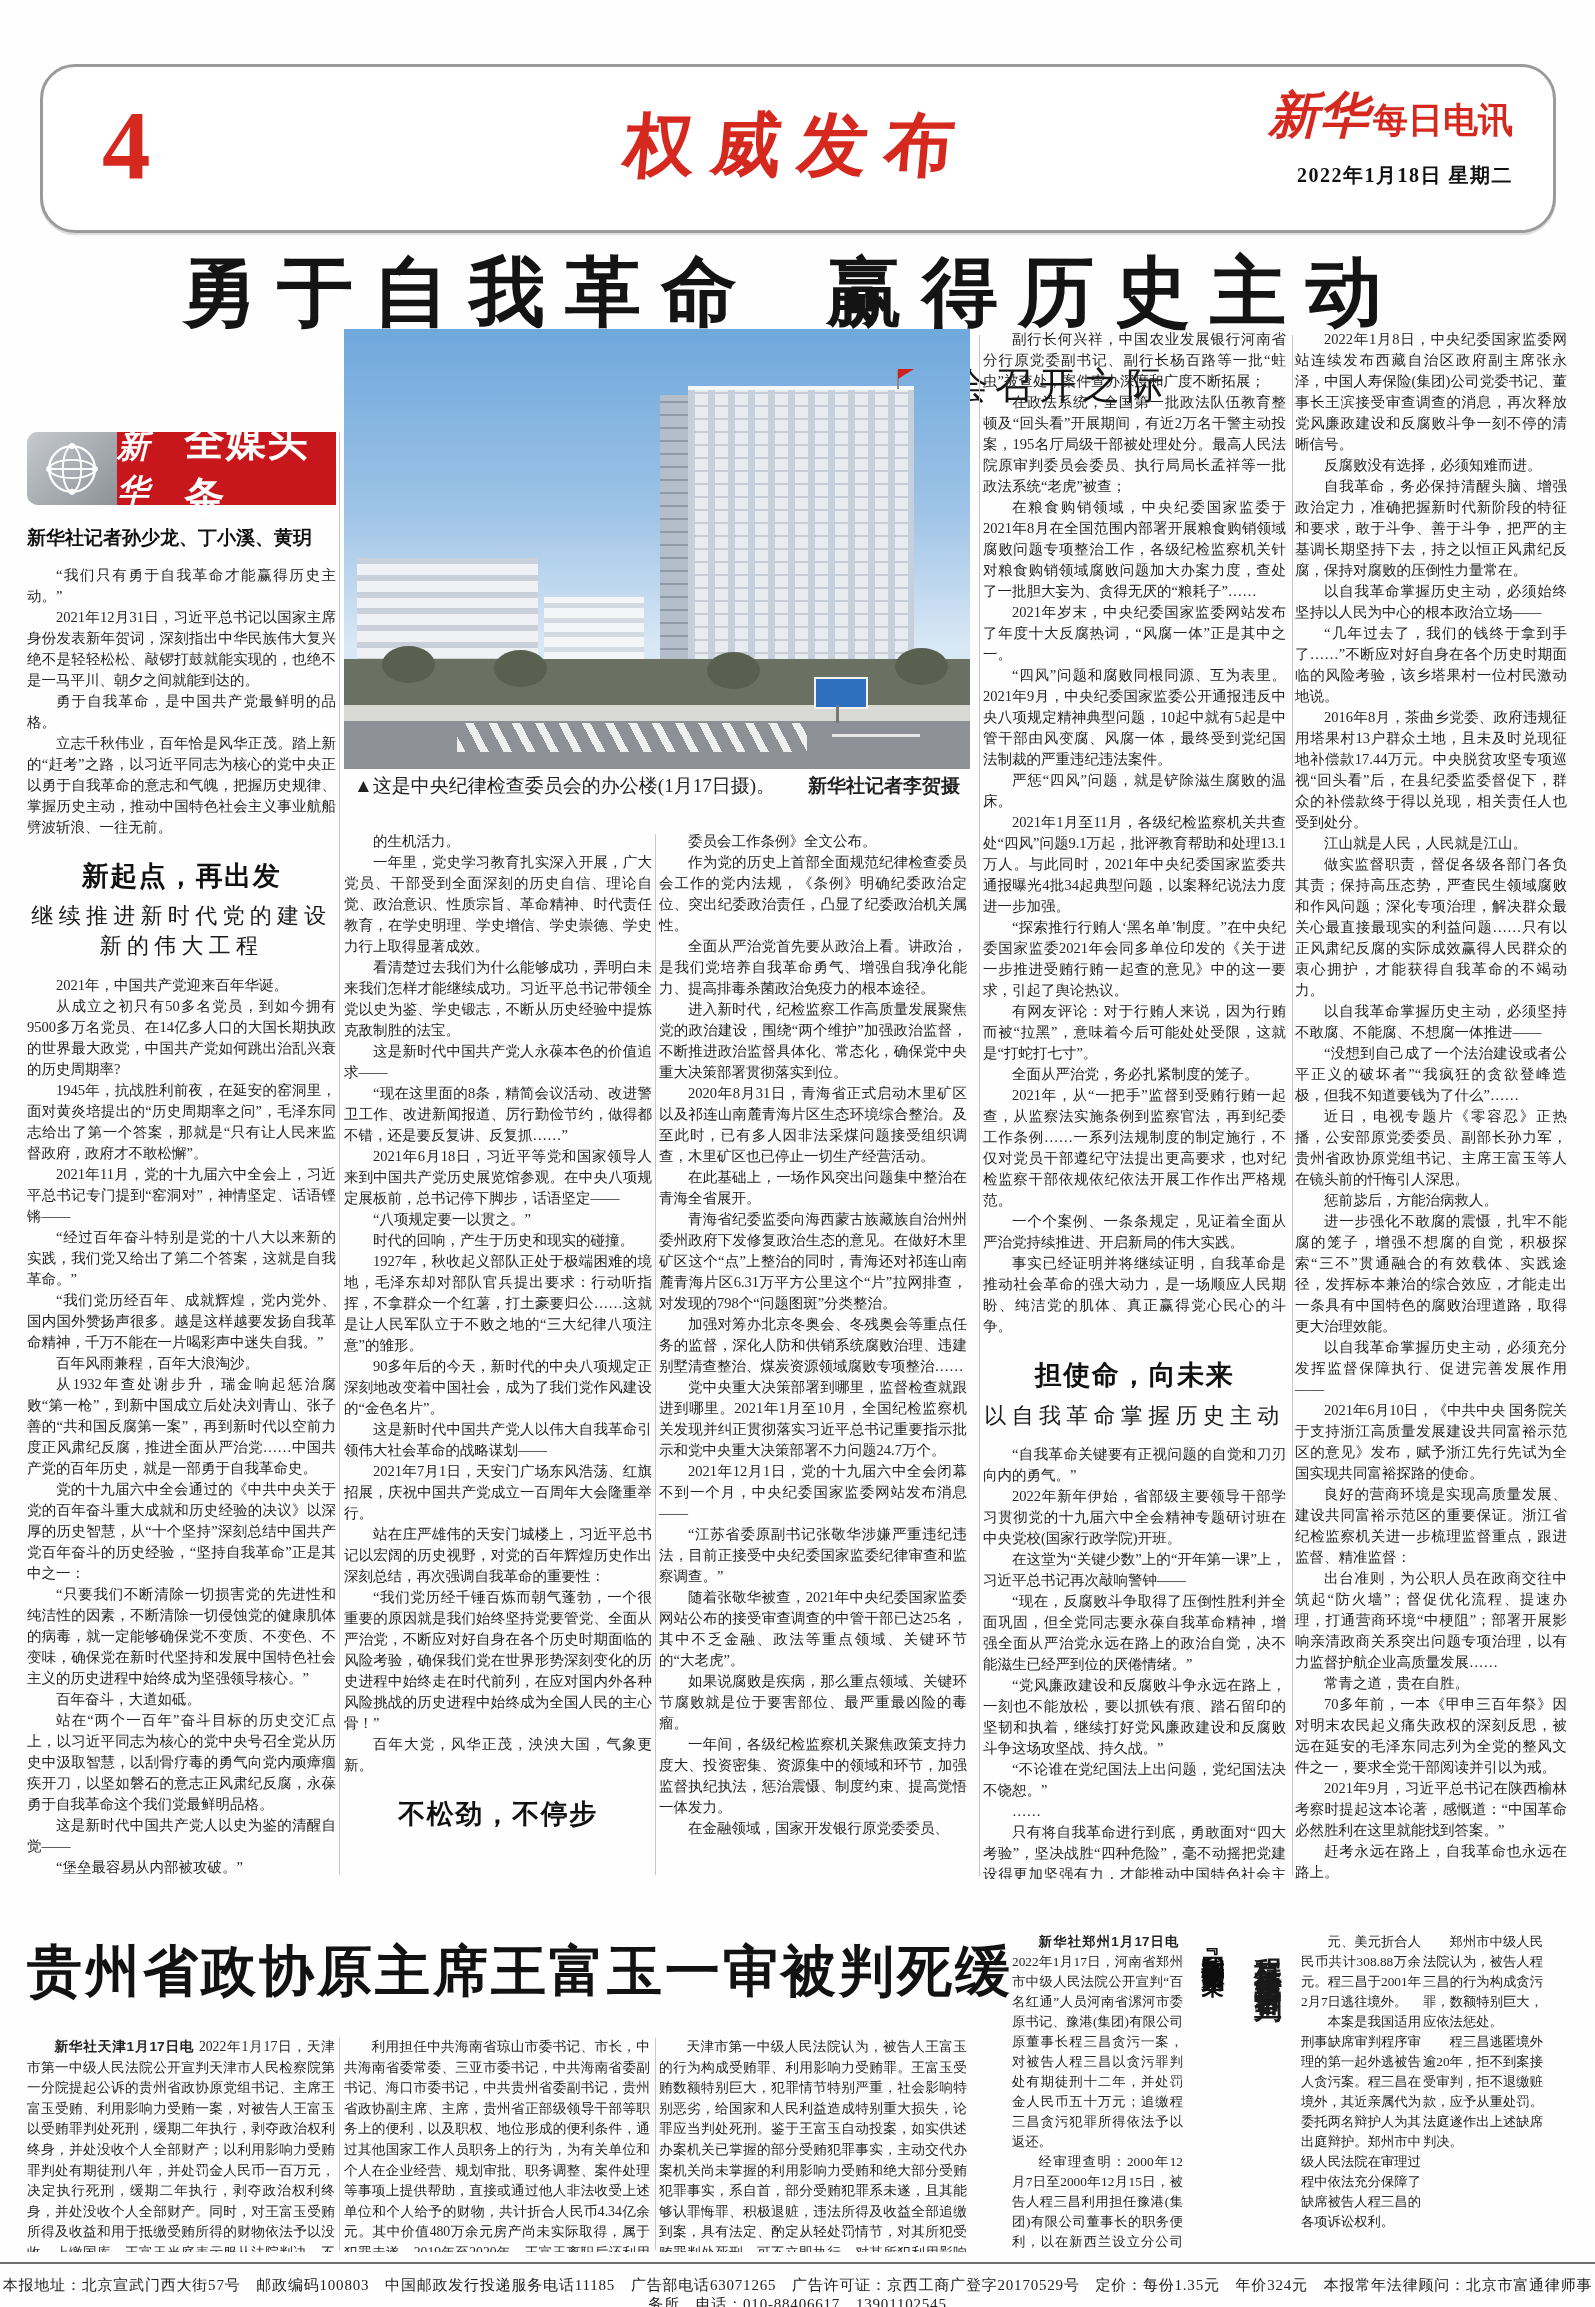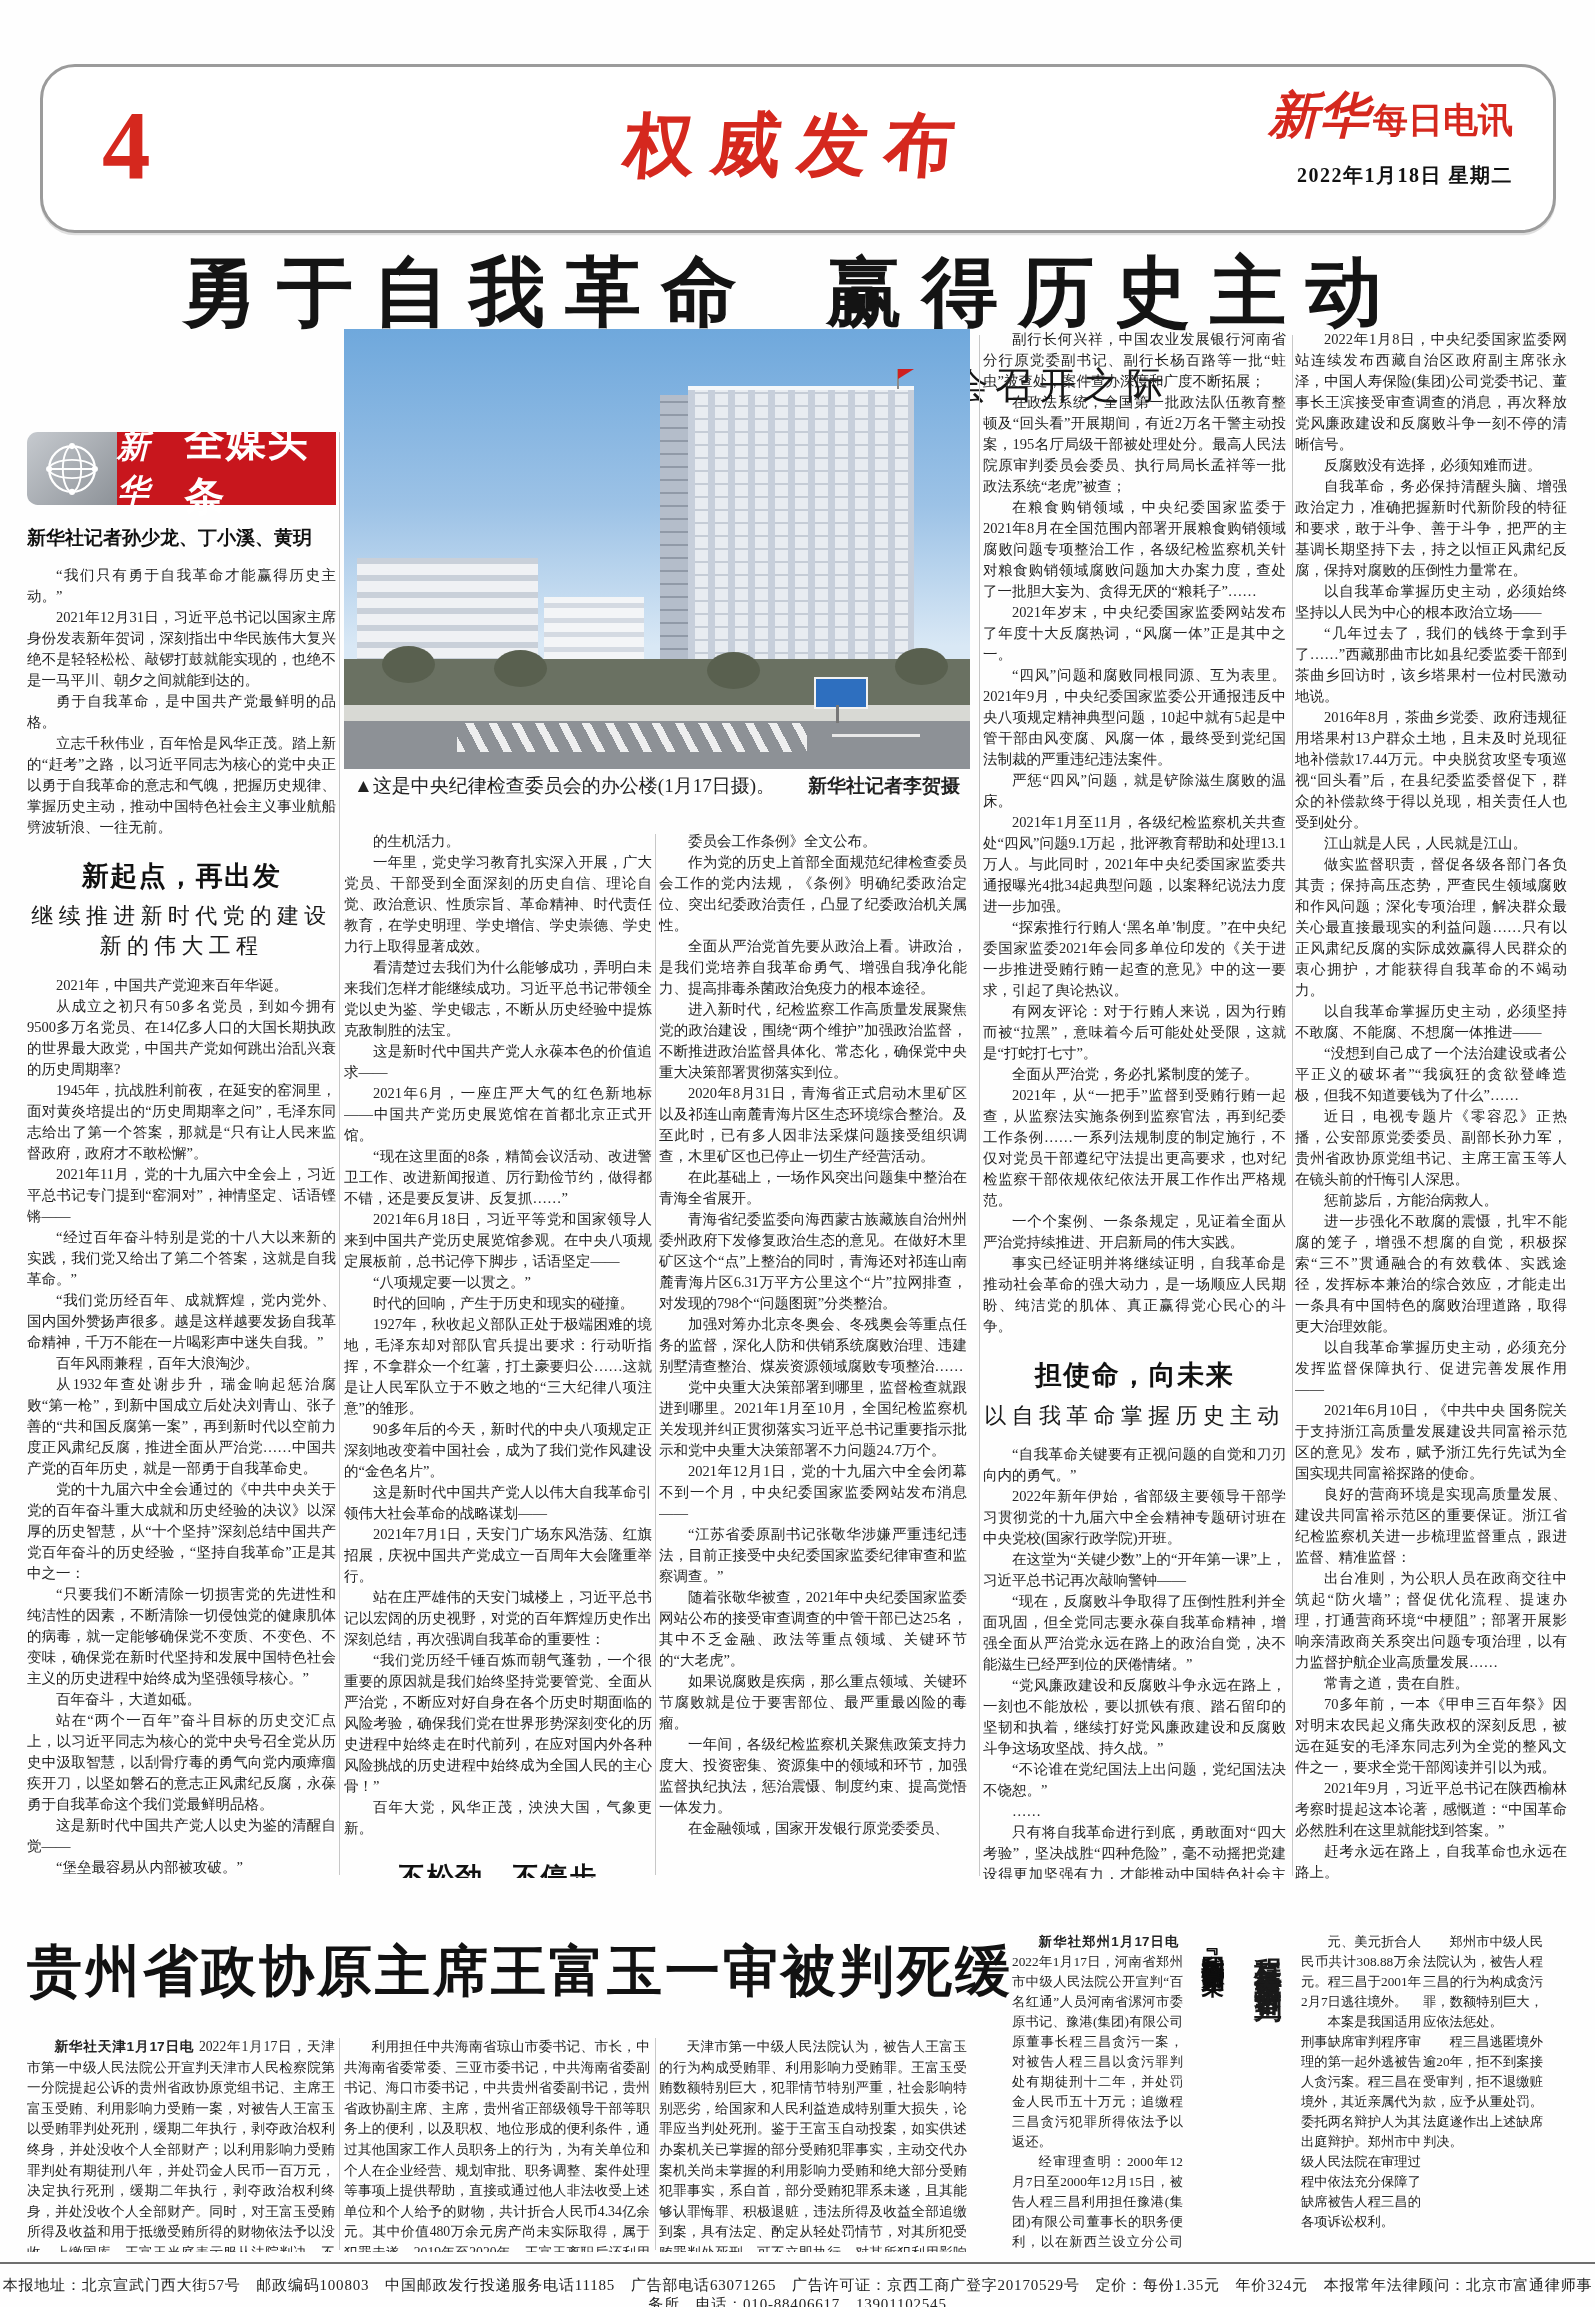--- a/index.html
+++ b/index.html
@@ -174,21 +174,20 @@
         <p>这是新时代中国共产党人以史为鉴的清醒自觉——</p>
         <p>“堡垒最容易从内部被攻破。”</p>
       </div>
   </div>
 
   <div class="abs col" style="left:344px;top:831px;width:308px;height:1047px;">
       <p>的生机活力。</p>
       <p>一年里，党史学习教育扎实深入开展，广大党员、干部受到全面深刻的历史自信、理论自觉、政治意识、性质宗旨、革命精神、时代责任教育，在学史明理、学史增信、学史崇德、学史力行上取得显著成效。</p>
       <p>看清楚过去我们为什么能够成功，弄明白未来我们怎样才能继续成功。习近平总书记带领全党以史为鉴、学史锻志，不断从历史经验中提炼克敌制胜的法宝。</p>
       <p>这是新时代中国共产党人永葆本色的价值追求——</p>
-      <p>2021年6月，一座庄严大气的红色新地标——中国共产党历史展览馆在首都北京正式开馆。</p>
       <p>“现在这里面的8条，精简会议活动、改进警卫工作、改进新闻报道、厉行勤俭节约，做得都不错，还是要反复讲、反复抓……”</p>
       <p>2021年6月18日，习近平等党和国家领导人来到中国共产党历史展览馆参观。在中央八项规定展板前，总书记停下脚步，话语坚定——</p>
       <p>“八项规定要一以贯之。”</p>
       <p>时代的回响，产生于历史和现实的碰撞。</p>
       <p>1927年，秋收起义部队正处于极端困难的境地，毛泽东却对部队官兵提出要求：行动听指挥，不拿群众一个红薯，打土豪要归公……这就是让人民军队立于不败之地的“三大纪律八项注意”的雏形。</p>
       <p>90多年后的今天，新时代的中央八项规定正深刻地改变着中国社会，成为了我们党作风建设的“金色名片”。</p>
       <p>这是新时代中国共产党人以伟大自我革命引领伟大社会革命的战略谋划——</p>
       <p>2021年7月1日，天安门广场东风浩荡、红旗招展，庆祝中国共产党成立一百周年大会隆重举行。</p>
       <p>站在庄严雄伟的天安门城楼上，习近平总书记以宏阔的历史视野，对党的百年辉煌历史作出深刻总结，再次强调自我革命的重要性：</p>
       <p>“我们党历经千锤百炼而朝气蓬勃，一个很重要的原因就是我们始终坚持党要管党、全面从严治党，不断应对好自身在各个历史时期面临的风险考验，确保我们党在世界形势深刻变化的历史进程中始终走在时代前列，在应对国内外各种风险挑战的历史进程中始终成为全国人民的主心骨！”</p>
@@ -235,21 +234,21 @@
       <p>“党风廉政建设和反腐败斗争永远在路上，一刻也不能放松，要以抓铁有痕、踏石留印的坚韧和执着，继续打好党风廉政建设和反腐败斗争这场攻坚战、持久战。”</p>
       <p>“不论谁在党纪国法上出问题，党纪国法决不饶恕。”</p>
       <p>……</p>
       <p>只有将自我革命进行到底，勇敢面对“四大考验”，坚决战胜“四种危险”，毫不动摇把党建设得更加坚强有力，才能推动中国特色社会主义事业行稳致远。</p>
     </div>
   <div class="abs col" style="left:1295px;top:329px;width:272px;height:1550px;">
       <p>2022年1月8日，中央纪委国家监委网站连续发布西藏自治区政府副主席张永泽，中国人寿保险(集团)公司党委书记、董事长王滨接受审查调查的消息，再次释放党风廉政建设和反腐败斗争一刻不停的清晰信号。</p>
       <p>反腐败没有选择，必须知难而进。</p>
       <p>自我革命，务必保持清醒头脑、增强政治定力，准确把握新时代新阶段的特征和要求，敢于斗争、善于斗争，把严的主基调长期坚持下去，持之以恒正风肃纪反腐，保持对腐败的压倒性力量常在。</p>
       <p>以自我革命掌握历史主动，必须始终坚持以人民为中心的根本政治立场——</p>
-      <p>“几年过去了，我们的钱终于拿到手了……”西藏那曲市比如县纪委监委干部到茶曲乡回访时，该乡塔果村一位村民激动地说。</p>
+      <p>“几年过去了，我们的钱终于拿到手了……”不断应对好自身在各个历史时期面临的风险考验，该乡塔果村一位村民激动地说。</p>
       <p>2016年8月，茶曲乡党委、政府违规征用塔果村13户群众土地，且未及时兑现征地补偿款17.44万元。中央脱贫攻坚专项巡视“回头看”后，在县纪委监委督促下，群众的补偿款终于得以兑现，相关责任人也受到处分。</p>
       <p>江山就是人民，人民就是江山。</p>
       <p>做实监督职责，督促各级各部门各负其责；保持高压态势，严查民生领域腐败和作风问题；深化专项治理，解决群众最关心最直接最现实的利益问题……只有以正风肃纪反腐的实际成效赢得人民群众的衷心拥护，才能获得自我革命的不竭动力。</p>
       <p>以自我革命掌握历史主动，必须坚持不敢腐、不能腐、不想腐一体推进——</p>
       <p>“没想到自己成了一个法治建设或者公平正义的破坏者”“我疯狂的贪欲登峰造极，但我不知道要钱为了什么”……</p>
       <p>近日，电视专题片《零容忍》正热播，公安部原党委委员、副部长孙力军，贵州省政协原党组书记、主席王富玉等人在镜头前的忏悔引人深思。</p>
       <p>惩前毖后，方能治病救人。</p>
       <p>进一步强化不敢腐的震慑，扎牢不能腐的笼子，增强不想腐的自觉，积极探索“三不”贯通融合的有效载体、实践途径，发挥标本兼治的综合效应，才能走出一条具有中国特色的腐败治理道路，取得更大治理效能。</p>
       <p>以自我革命掌握历史主动，必须充分发挥监督保障执行、促进完善发展作用——</p>
       <p>2021年6月10日，《中共中央 国务院关于支持浙江高质量发展建设共同富裕示范区的意见》发布，赋予浙江先行先试为全国实现共同富裕探路的使命。</p>

